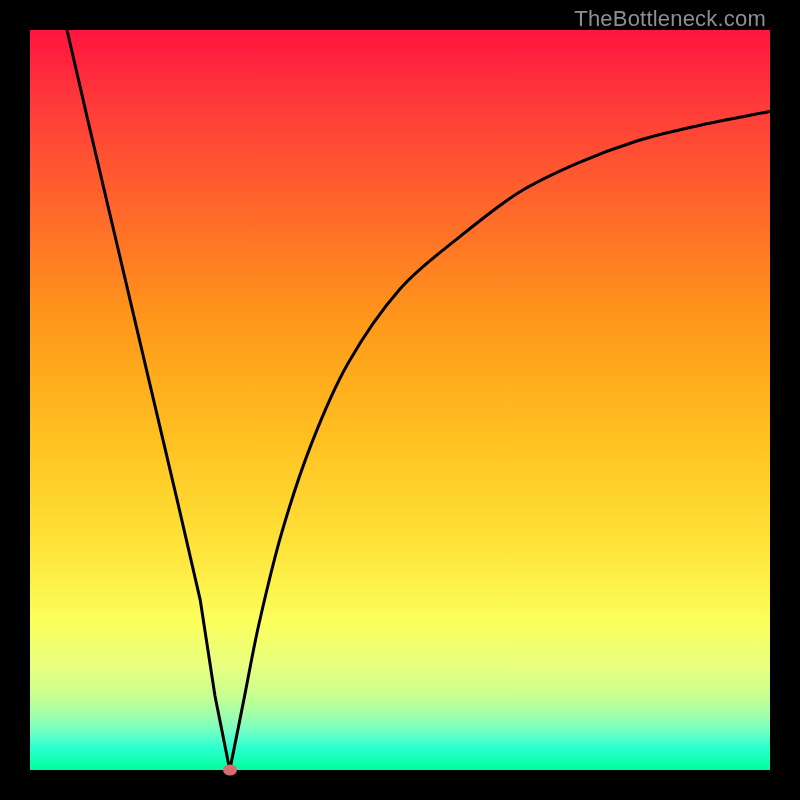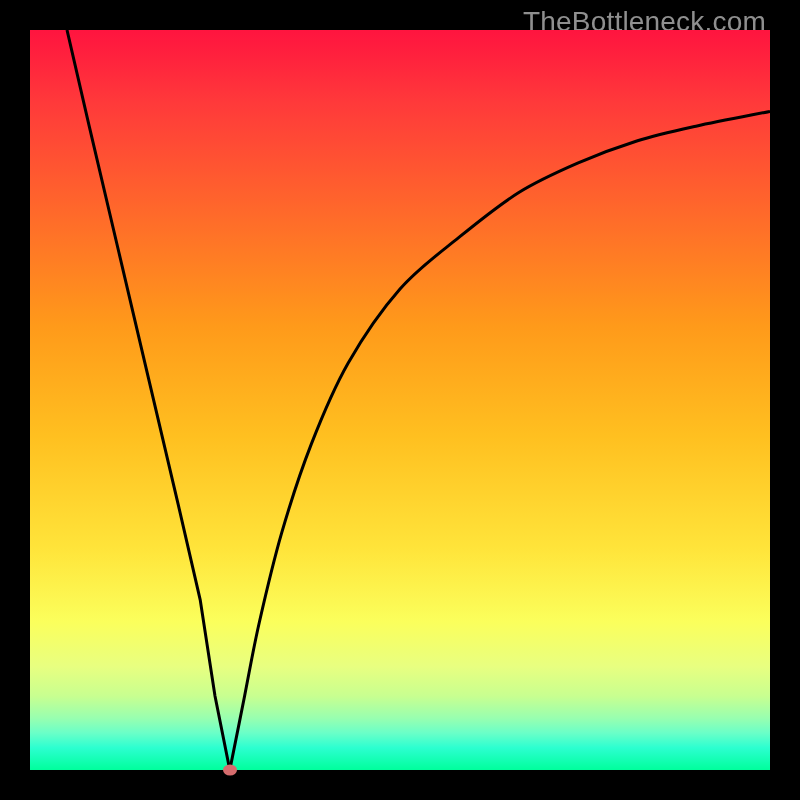--- a/index.html
+++ b/index.html
@@ -40,21 +40,21 @@
       #6affc8 95%,
       #2cffd0 97%,
       #00ff9c 100%
     );
   }
   .watermark {
     position: absolute;
     top: 6px;
     right: 34px;
     color: #8f8f8f;
-    font-size: 28px;
+    font-size: 22px;
     letter-spacing: 0.2px;
     user-select: none;
   }
   svg.curve {
     position: absolute;
     top: 0;
     left: 0;
     width: 740px;
     height: 740px;
   }

